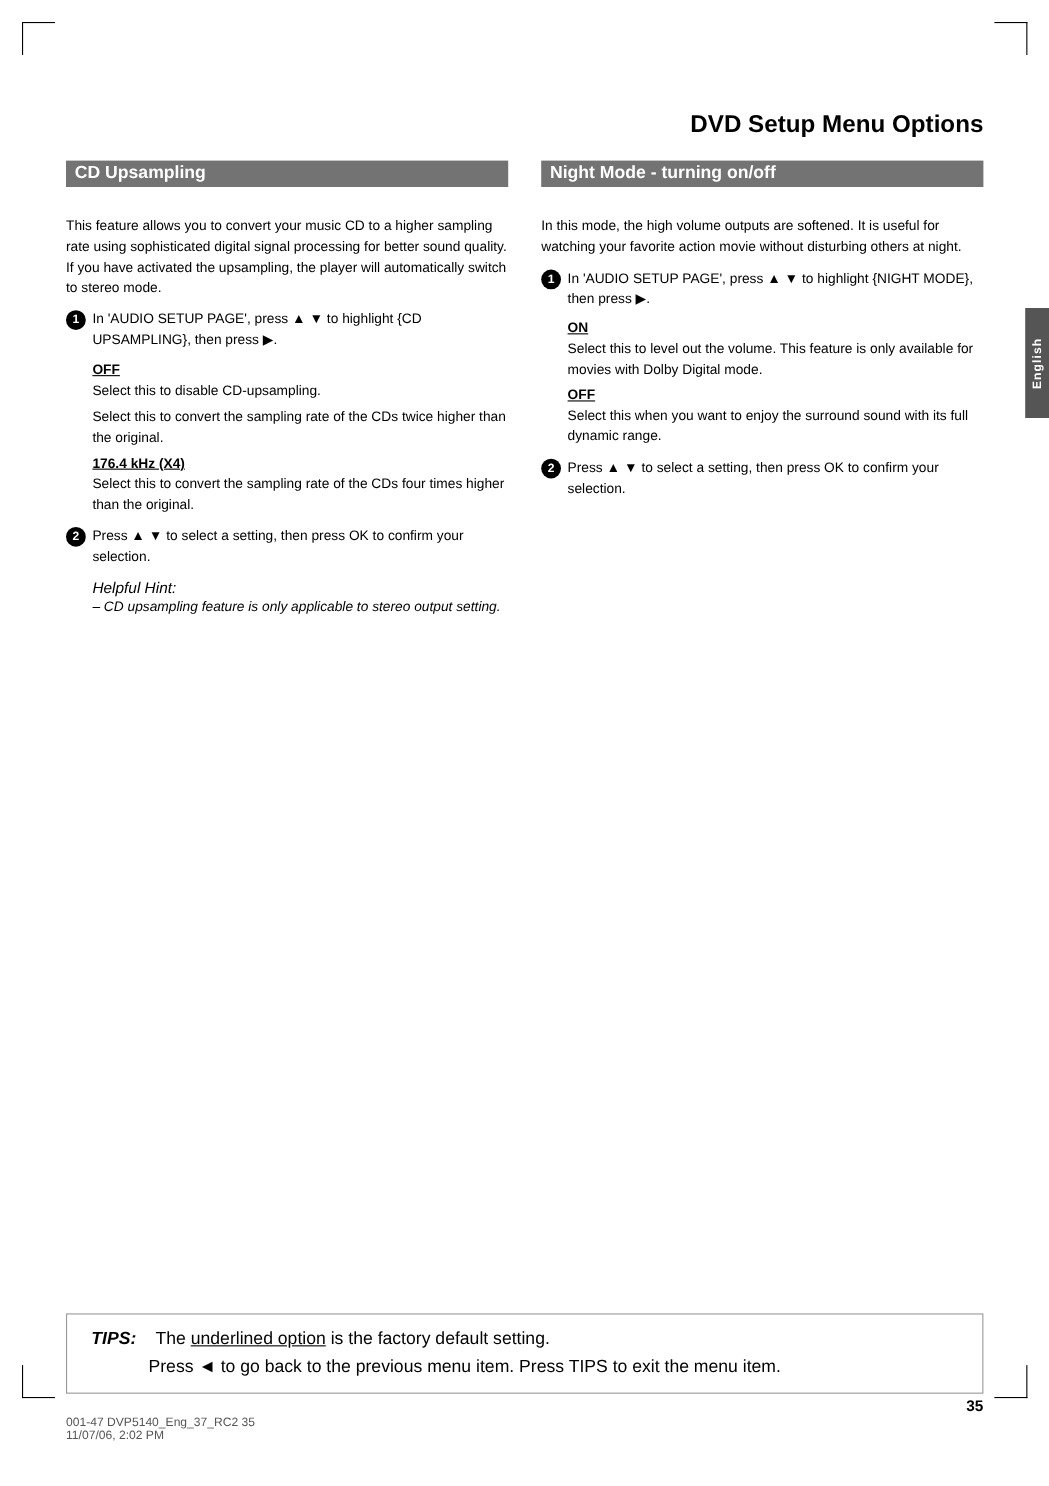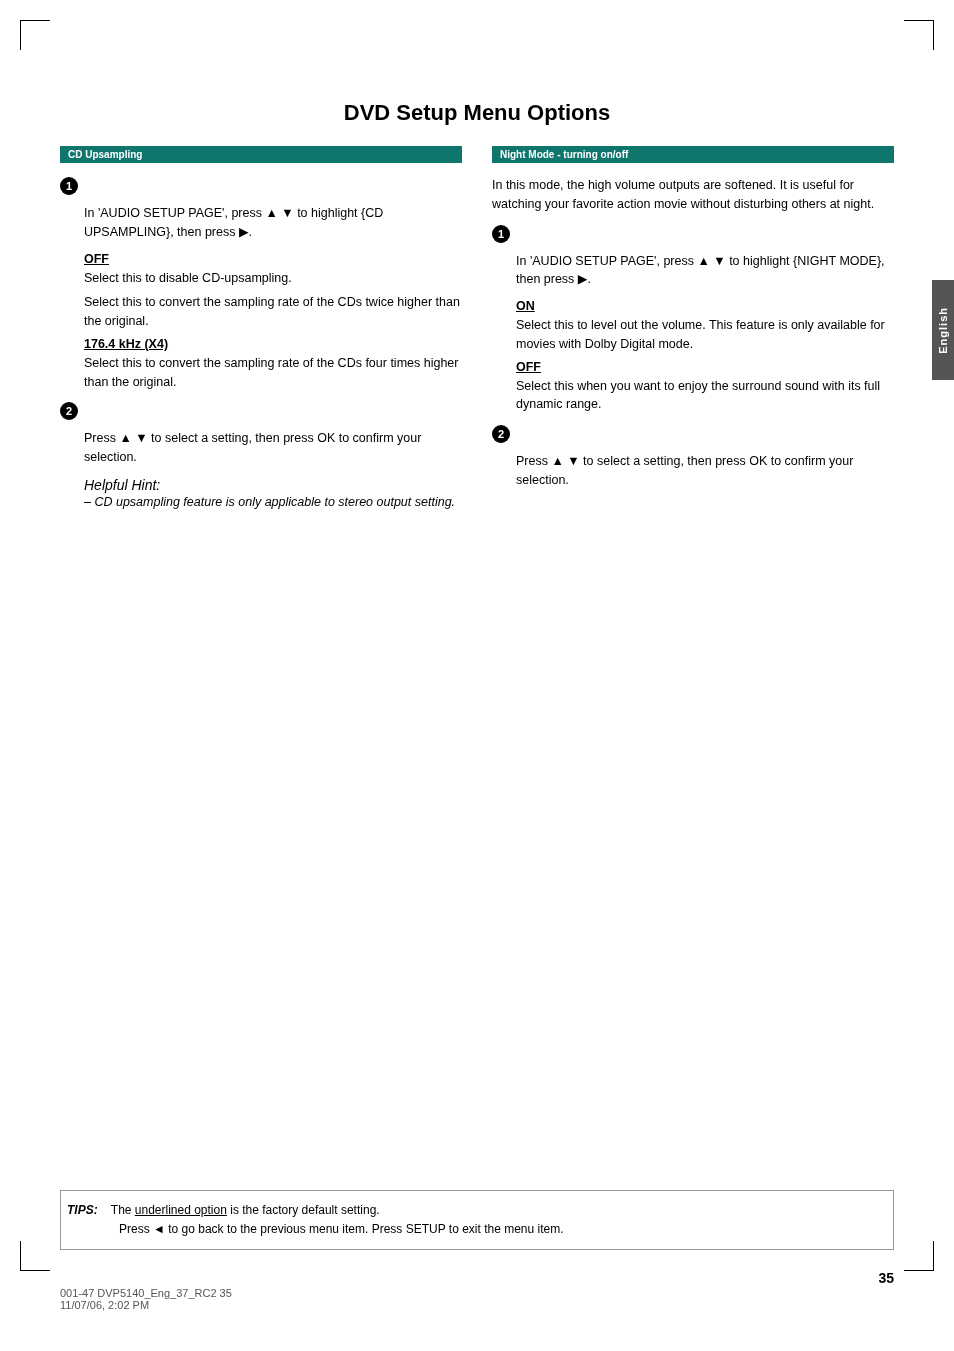--- a/index.html
+++ b/index.html
@@ -49,45 +49,45 @@
       color: #fff;
       font-size: 11px;
       font-weight: bold;
       writing-mode: vertical-rl;
       transform: rotate(180deg);
       letter-spacing: 1px;
     }
 
     
     .page-title {
-      text-align: center;
+      text-align: right;
       font-size: 22px;
       font-weight: bold;
       margin-bottom: 20px;
       margin-top: 60px;
     }
 
     
     .two-col {
       display: flex;
       gap: 30px;
       margin-top: 10px;
     }
     .col-left, .col-right {
       flex: 1;
     }
 
     
     .section-header {
-      background: #0f766e;
+      background: #737373;
       color: #fff;
-      font-size: 10px;
+      font-size: 16px;
       font-weight: bold;
       padding: 3px 8px;
-      margin-bottom: 13px;
+      margin-bottom: 26px;
     }
 
     
     .body-text {
       font-size: 12.5px;
       line-height: 1.5;
       margin-bottom: 10px;
     }
 
     
@@ -107,21 +107,20 @@
       display: flex;
       align-items: center;
       justify-content: center;
       font-weight: bold;
       margin-top: 1px;
       flex-shrink: 0;
     }
     .step-text {
       font-size: 12.5px;
       line-height: 1.5;
-      margin-top: 28px;
     }
 
     
     .sub-heading {
       font-size: 12.5px;
       font-weight: bold;
       text-decoration: underline;
       margin-top: 0;
       margin-bottom: 3px;
       margin-left: 24px;
@@ -144,26 +143,26 @@
     }
     .helpful-hint .hint-text {
       font-size: 12.5px;
       font-style: italic;
       line-height: 1.5;
     }
 
     
     .tips-box {
       position: absolute;
-      bottom: 101px;
+      bottom: 84px;
       left: 60px;
       right: 60px;
       border: 1px solid #999;
-      padding: 10px 6px;
-      font-size: 12px;
+      padding: 10px 22px;
+      font-size: 16px;
       line-height: 1.6;
     }
     .tips-box .tips-label {
       font-weight: bold;
       font-style: italic;
     }
     .tips-box .tips-text {
       display: inline;
     }
     .tips-box .tips-line2 {
@@ -213,20 +212,21 @@
   </div>
 
   <div class="page-title">DVD Setup Menu Options</div>
 
   <div class="two-col">
 
     <div class="col-left">
 
       <div class="section-header">CD Upsampling</div>
 
+      <p class="body-text">This feature allows you to convert your music CD to a higher sampling rate using sophisticated digital signal processing for better sound quality. If you have activated the upsampling, the player will automatically switch to stereo mode.</p>
 
       <div class="step">
         <div class="step-number">1</div>
         <div class="step-text">In 'AUDIO SETUP PAGE', press ▲ ▼ to highlight {CD UPSAMPLING}, then press ▶.</div>
       </div>
 
       <div class="sub-heading">OFF</div>
       <div class="sub-text">Select this to disable CD-upsampling.</div>
 
       <div class="sub-text">Select this to convert the sampling rate of the CDs twice higher than the original.</div>
@@ -270,21 +270,21 @@
 
     </div>
   </div>
 
   <div class="tips-box">
     <span class="tips-label">TIPS:</span>
     <span class="tips-text">
       &nbsp;&nbsp; The <span class="underlined">underlined option</span> is the factory default setting.
     </span>
     <span class="tips-line2">
-      Press ◄ to go back to the previous menu item. Press <span class="bold">SETUP</span> to exit the menu item.
+      Press ◄ to go back to the previous menu item. Press <span class="bold">TIPS</span> to exit the menu item.
     </span>
   </div>
 
   <div class="page-number">35</div>
 
   <div class="footer-info">
     <span>001-47 DVP5140_Eng_37_RC2          35</span>
     <span>11/07/06, 2:02 PM</span>
   </div>
 

